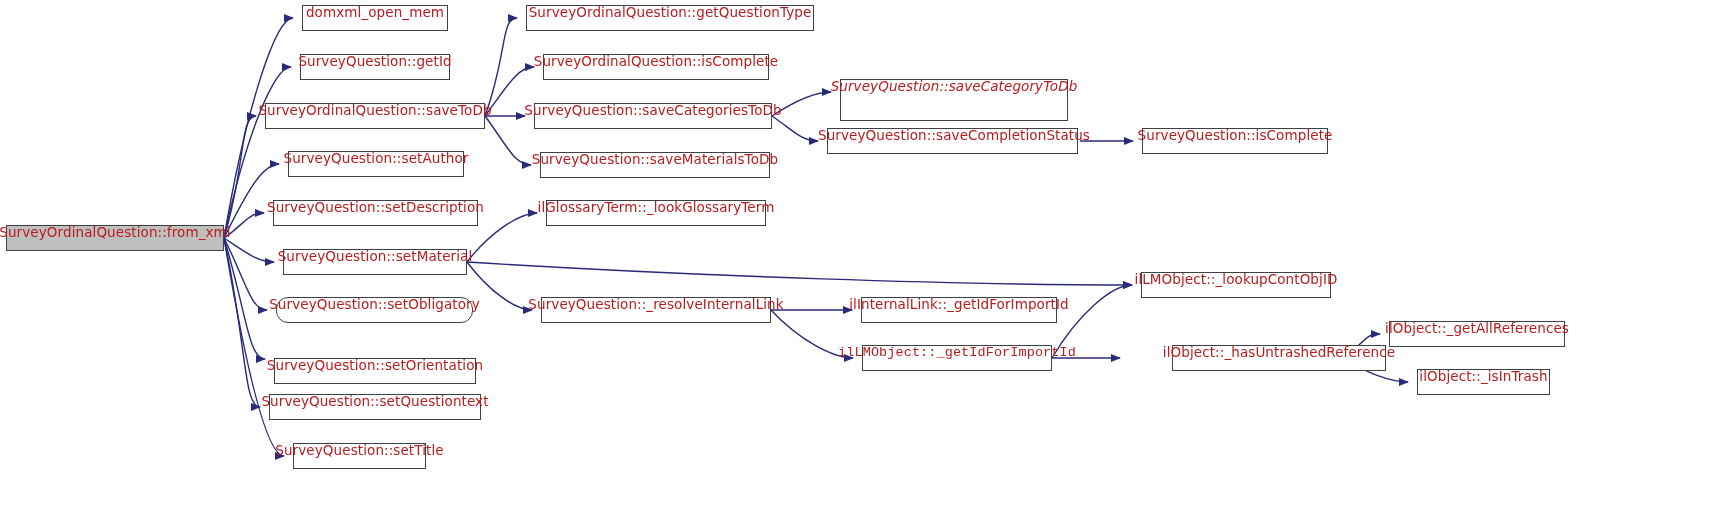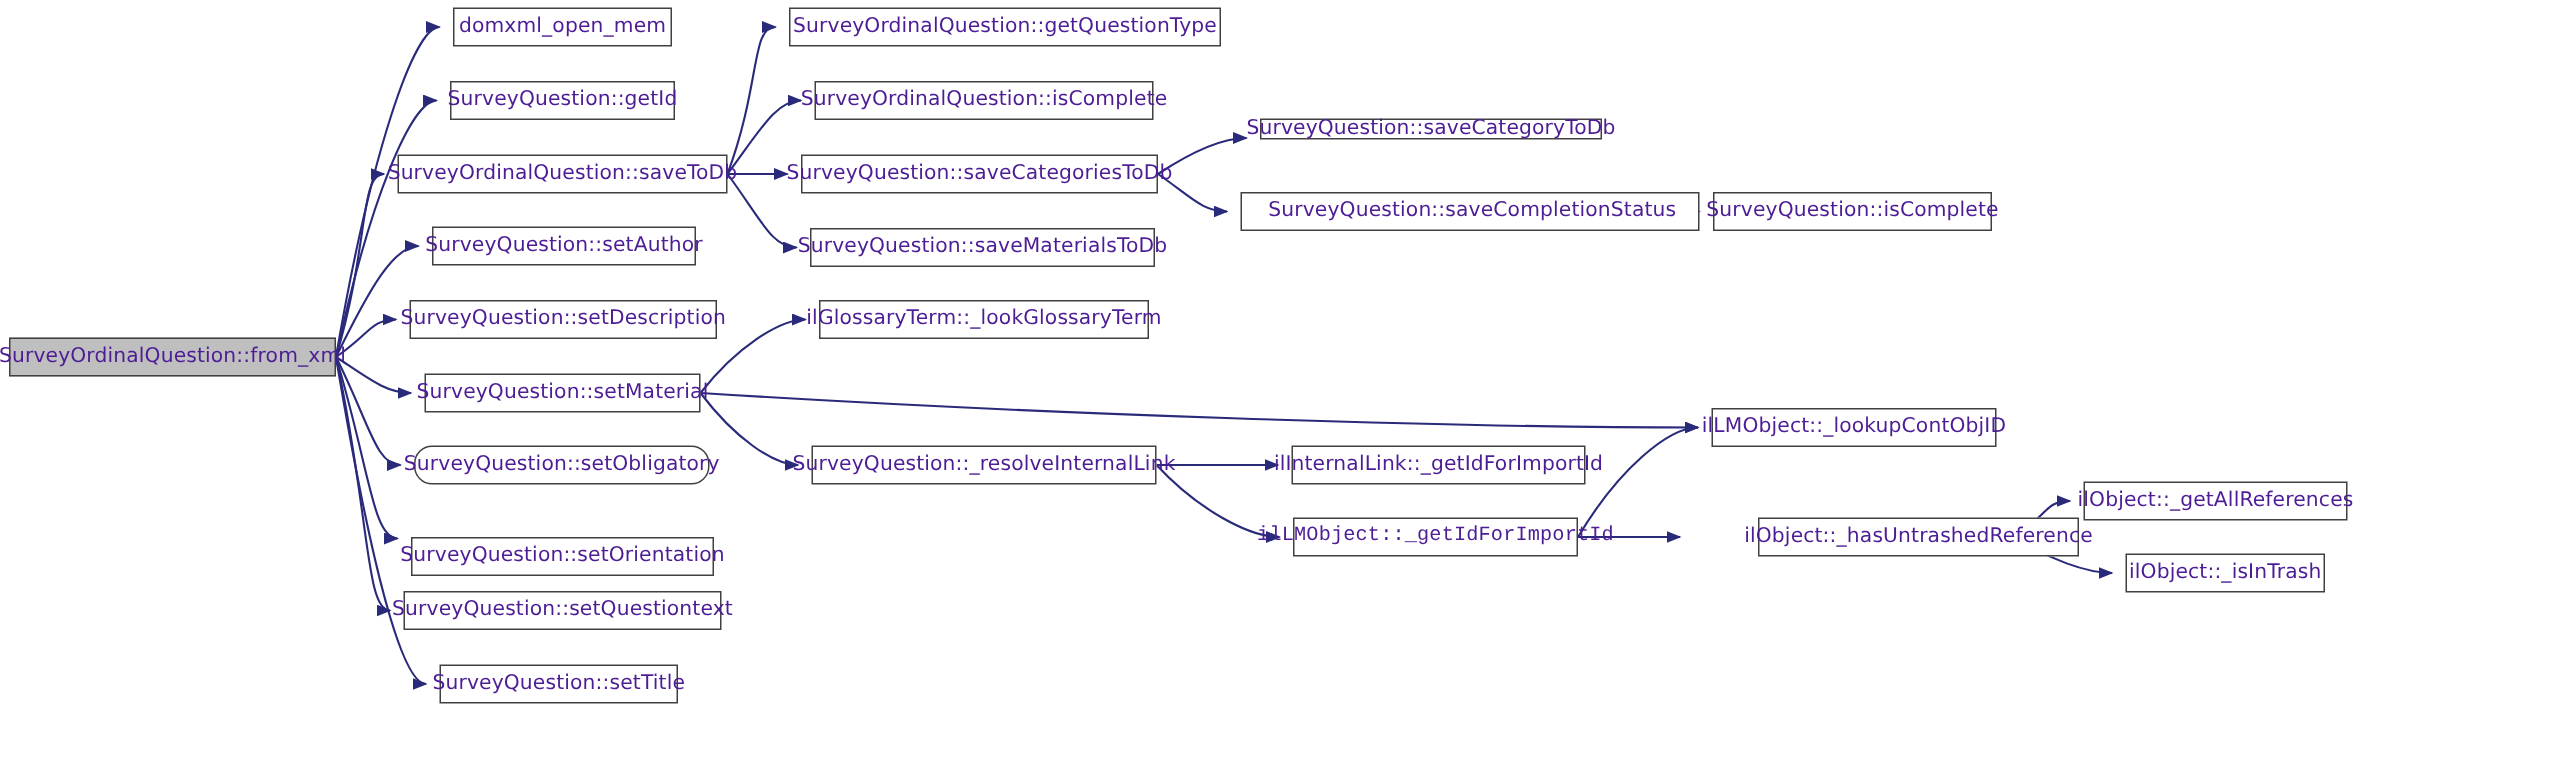--- a/index.html
+++ b/index.html
@@ -20,25 +20,24 @@
     left: 0;
     top: 0;
     width: 1715px;
     height: 520px;
     pointer-events: none;
   }
   .node {
     position: absolute;
     box-sizing: border-box;
     display: flex;
-    align-items: center;
     justify-content: center;
     background: #ffffff;
     border: 1px solid #404040;
-    color: #4c1d95;
+    color: #b91c1c;
     font-size: 13.5px;
     line-height: 1;
     white-space: nowrap;
     letter-spacing: 0.1px;
     padding: 0 9px;
   }
   .node.root {
     background: #bfbfbf;
     border: 1px solid #404040;
   }
@@ -110,45 +109,45 @@
       </div>
       <div class="node" style="left: 276px; top: 297px; width: 197px; height: 26px; border-radius: 12px;">
         <span class="node-label">SurveyQuestion::setObligatory</span>
       </div>
       <div class="node" style="left: 274px; top: 346px; width: 202px; height: 26px; margin-top: 12px;">
         <span class="node-label">SurveyQuestion::setOrientation</span>
       </div>
       <div class="node" style="left: 269px; top: 394px; width: 212px; height: 26px;">
         <span class="node-label">SurveyQuestion::setQuestiontext</span>
       </div>
-      <div class="node" style="left: 293px; top: 443px; width: 159px; height: 26px;">
+      <div class="node" style="left: 293px; top: 443px; width: 133px; height: 26px;">
         <span class="node-label">SurveyQuestion::setTitle</span>
       </div>
       <div class="node" style="left: 526px; top: 5px; width: 288px; height: 26px;">
         <span class="node-label">SurveyOrdinalQuestion::getQuestionType</span>
       </div>
       <div class="node" style="left: 543px; top: 54px; width: 226px; height: 26px;">
         <span class="node-label">SurveyOrdinalQuestion::isComplete</span>
       </div>
       <div class="node" style="left: 534px; top: 103px; width: 238px; height: 26px;">
         <span class="node-label">SurveyQuestion::saveCategoriesToDb</span>
       </div>
       <div class="node" style="left: 540px; top: 152px; width: 230px; height: 26px;">
         <span class="node-label">SurveyQuestion::saveMaterialsToDb</span>
       </div>
       <div class="node" style="left: 546px; top: 200px; width: 220px; height: 26px;">
         <span class="node-label">ilGlossaryTerm::_lookGlossaryTerm</span>
       </div>
       <div class="node" style="left: 541px; top: 297px; width: 230px; height: 26px;">
         <span class="node-label">SurveyQuestion::_resolveInternalLink</span>
       </div>
-      <div class="node" style="left: 840px; top: 79px; width: 228px; height: 14px;">
+      <div class="node" style="left: 840px; top: 79px; width: 228px; height: 42px; font-style: italic;">
         <span class="node-label">SurveyQuestion::saveCategoryToDb</span>
       </div>
-      <div class="node" style="left: 827px; top: 128px; width: 306px; height: 26px; padding-left: 12px;">
+      <div class="node" style="left: 827px; top: 128px; width: 251px; height: 26px; padding-left: 12px;">
         <span class="node-label">SurveyQuestion::saveCompletionStatus</span>
       </div>
       <div class="node" style="left: 861px; top: 297px; width: 196px; height: 26px;">
         <span class="node-label">ilInternalLink::_getIdForImportId</span>
       </div>
       <div class="node" style="left: 862px; top: 345px; width: 190px; height: 26px; font-family: Liberation Mono, monospace;">
         <span class="node-label">ilLMObject::_getIdForImportId</span>
       </div>
       <div class="node" style="left: 1142px; top: 128px; width: 186px; height: 26px;">
         <span class="node-label">SurveyQuestion::isComplete</span>

